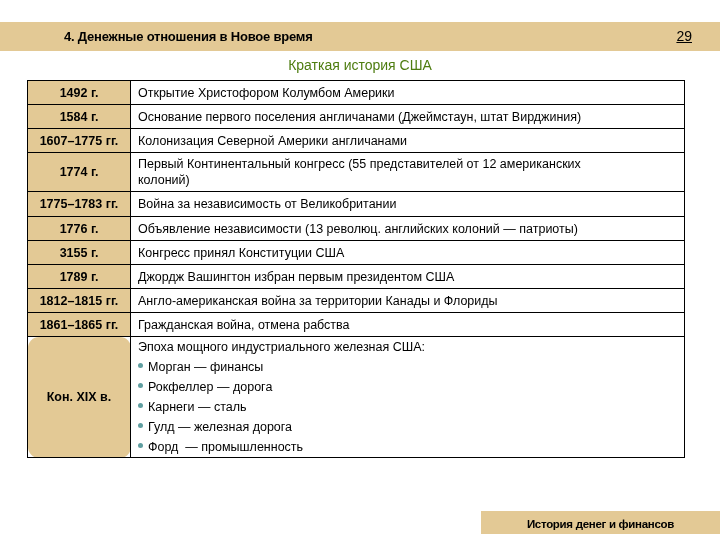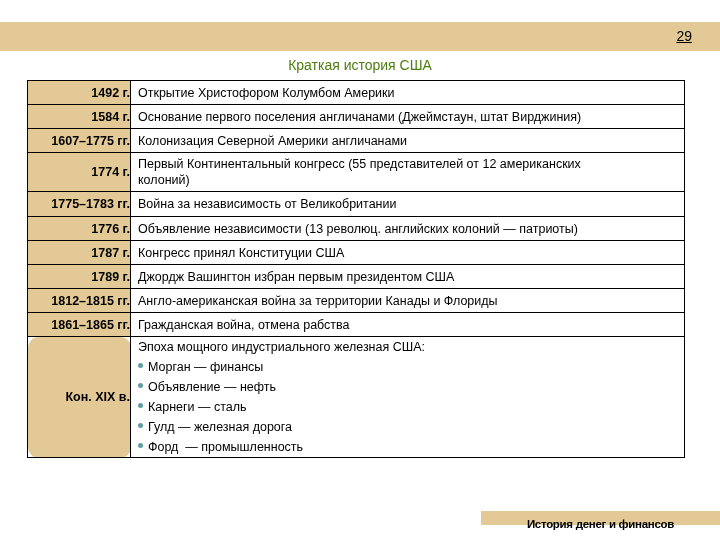--- a/index.html
+++ b/index.html
@@ -30,48 +30,49 @@
     position: absolute; left: 27px; top: 80px; width: 658px;
     border-collapse: collapse;
     font-size: 12.5px;
   }
   table.timeline td {
     border: 1.5px solid #000;
     padding: 0;
     vertical-align: middle;
   }
   td.date {
-    width: 102px; background: #e3c995; text-align: right;
+    width: 102px; background: #e3c995; text-align: center;
     font-weight: bold; font-size: 12.5px;
   }
   td.event { padding-left: 7px !important; padding-right: 4px !important; line-height: 16px; }
   tr.h25 td { height: 23px; }
   tr.h40 td { height: 38px; }
   tr.h26 td { height: 24px; }
   .multi { padding-top: 2px; padding-bottom: 4px; vertical-align: top !important; }
   .intro { display: block; line-height: 20px; }
   ul.bullets { list-style: none; margin: 0; padding: 0; }
   ul.bullets li { line-height: 20px; }
   .bullet {
     display: inline-block; width: 5px; height: 5px; border-radius: 50%;
     background: #5f9ea0; margin-right: 5px; vertical-align: middle; position: relative; top: -2px;
   }
   .footer-bar {
-    position: absolute; left: 481px; top: 511px; width: 239px; height: 14px;
+    position: absolute; left: 481px; top: 511px; width: 239px; height: 23px;
     background: #e3c995;
   }
   .footer-label {
     position: absolute; left: 0; width: 100%; top: 7px; text-align: center;
     font-size: 11.5px; font-weight: bold; letter-spacing: -0.3px;
   }
 </style>
 </head>
 <body>
 
 <div class="header-bar">
+  <span class="header-title">4. Денежные отношения в Новое время</span>
   <span class="page-number">29</span>
 </div>
 
 <div class="slide-title">Краткая история США</div>
 
 <table class="timeline">
   <tbody>
     <tr class="h25">
       <td class="date">1492 г.</td>
       <td class="event">Открытие Христофором Колумбом Америки</td>
@@ -90,42 +91,42 @@
     </tr>
     <tr class="h26">
       <td class="date">1775–1783 гг.</td>
       <td class="event">Война за независимость от Великобритании</td>
     </tr>
     <tr class="h25">
       <td class="date">1776 г.</td>
       <td class="event">Объявление независимости (13 революц. английских колоний — патриоты)</td>
     </tr>
     <tr class="h25">
-      <td class="date">1787 г.</td>
+      <td class="date">3155 г.</td>
       <td class="event">Конгресс принял Конституции США</td>
     </tr>
     <tr class="h25">
       <td class="date">1789 г.</td>
       <td class="event">Джордж Вашингтон избран первым президентом США</td>
     </tr>
     <tr class="h25">
       <td class="date">1812–1815 гг.</td>
       <td class="event">Англо-американская война за территории Канады и Флориды</td>
     </tr>
     <tr class="h25">
       <td class="date">1861–1865 гг.</td>
       <td class="event">Гражданская война, отмена рабства</td>
     </tr>
     <tr>
       <td class="date" style="height:118px;border-radius:11px;">Кон. XIX в.</td>
       <td class="event multi">
         <span class="intro">Эпоха мощного индустриального железная США:</span>
         <ul class="bullets">
           <li><span class="bullet"></span><span>Морган — финансы</span></li>
-          <li><span class="bullet"></span><span>Объявление — нефть</span></li>
+          <li><span class="bullet"></span><span>Рокфеллер — дорога</span></li>
           <li><span class="bullet"></span><span>Карнеги — сталь</span></li>
           <li><span class="bullet"></span><span>Гулд — железная дорога</span></li>
           <li><span class="bullet"></span><span style="white-space:pre;">Форд  — промышленность</span></li>
         </ul>
       </td>
     </tr>
   </tbody>
 </table>
 
 <div class="footer-bar">

